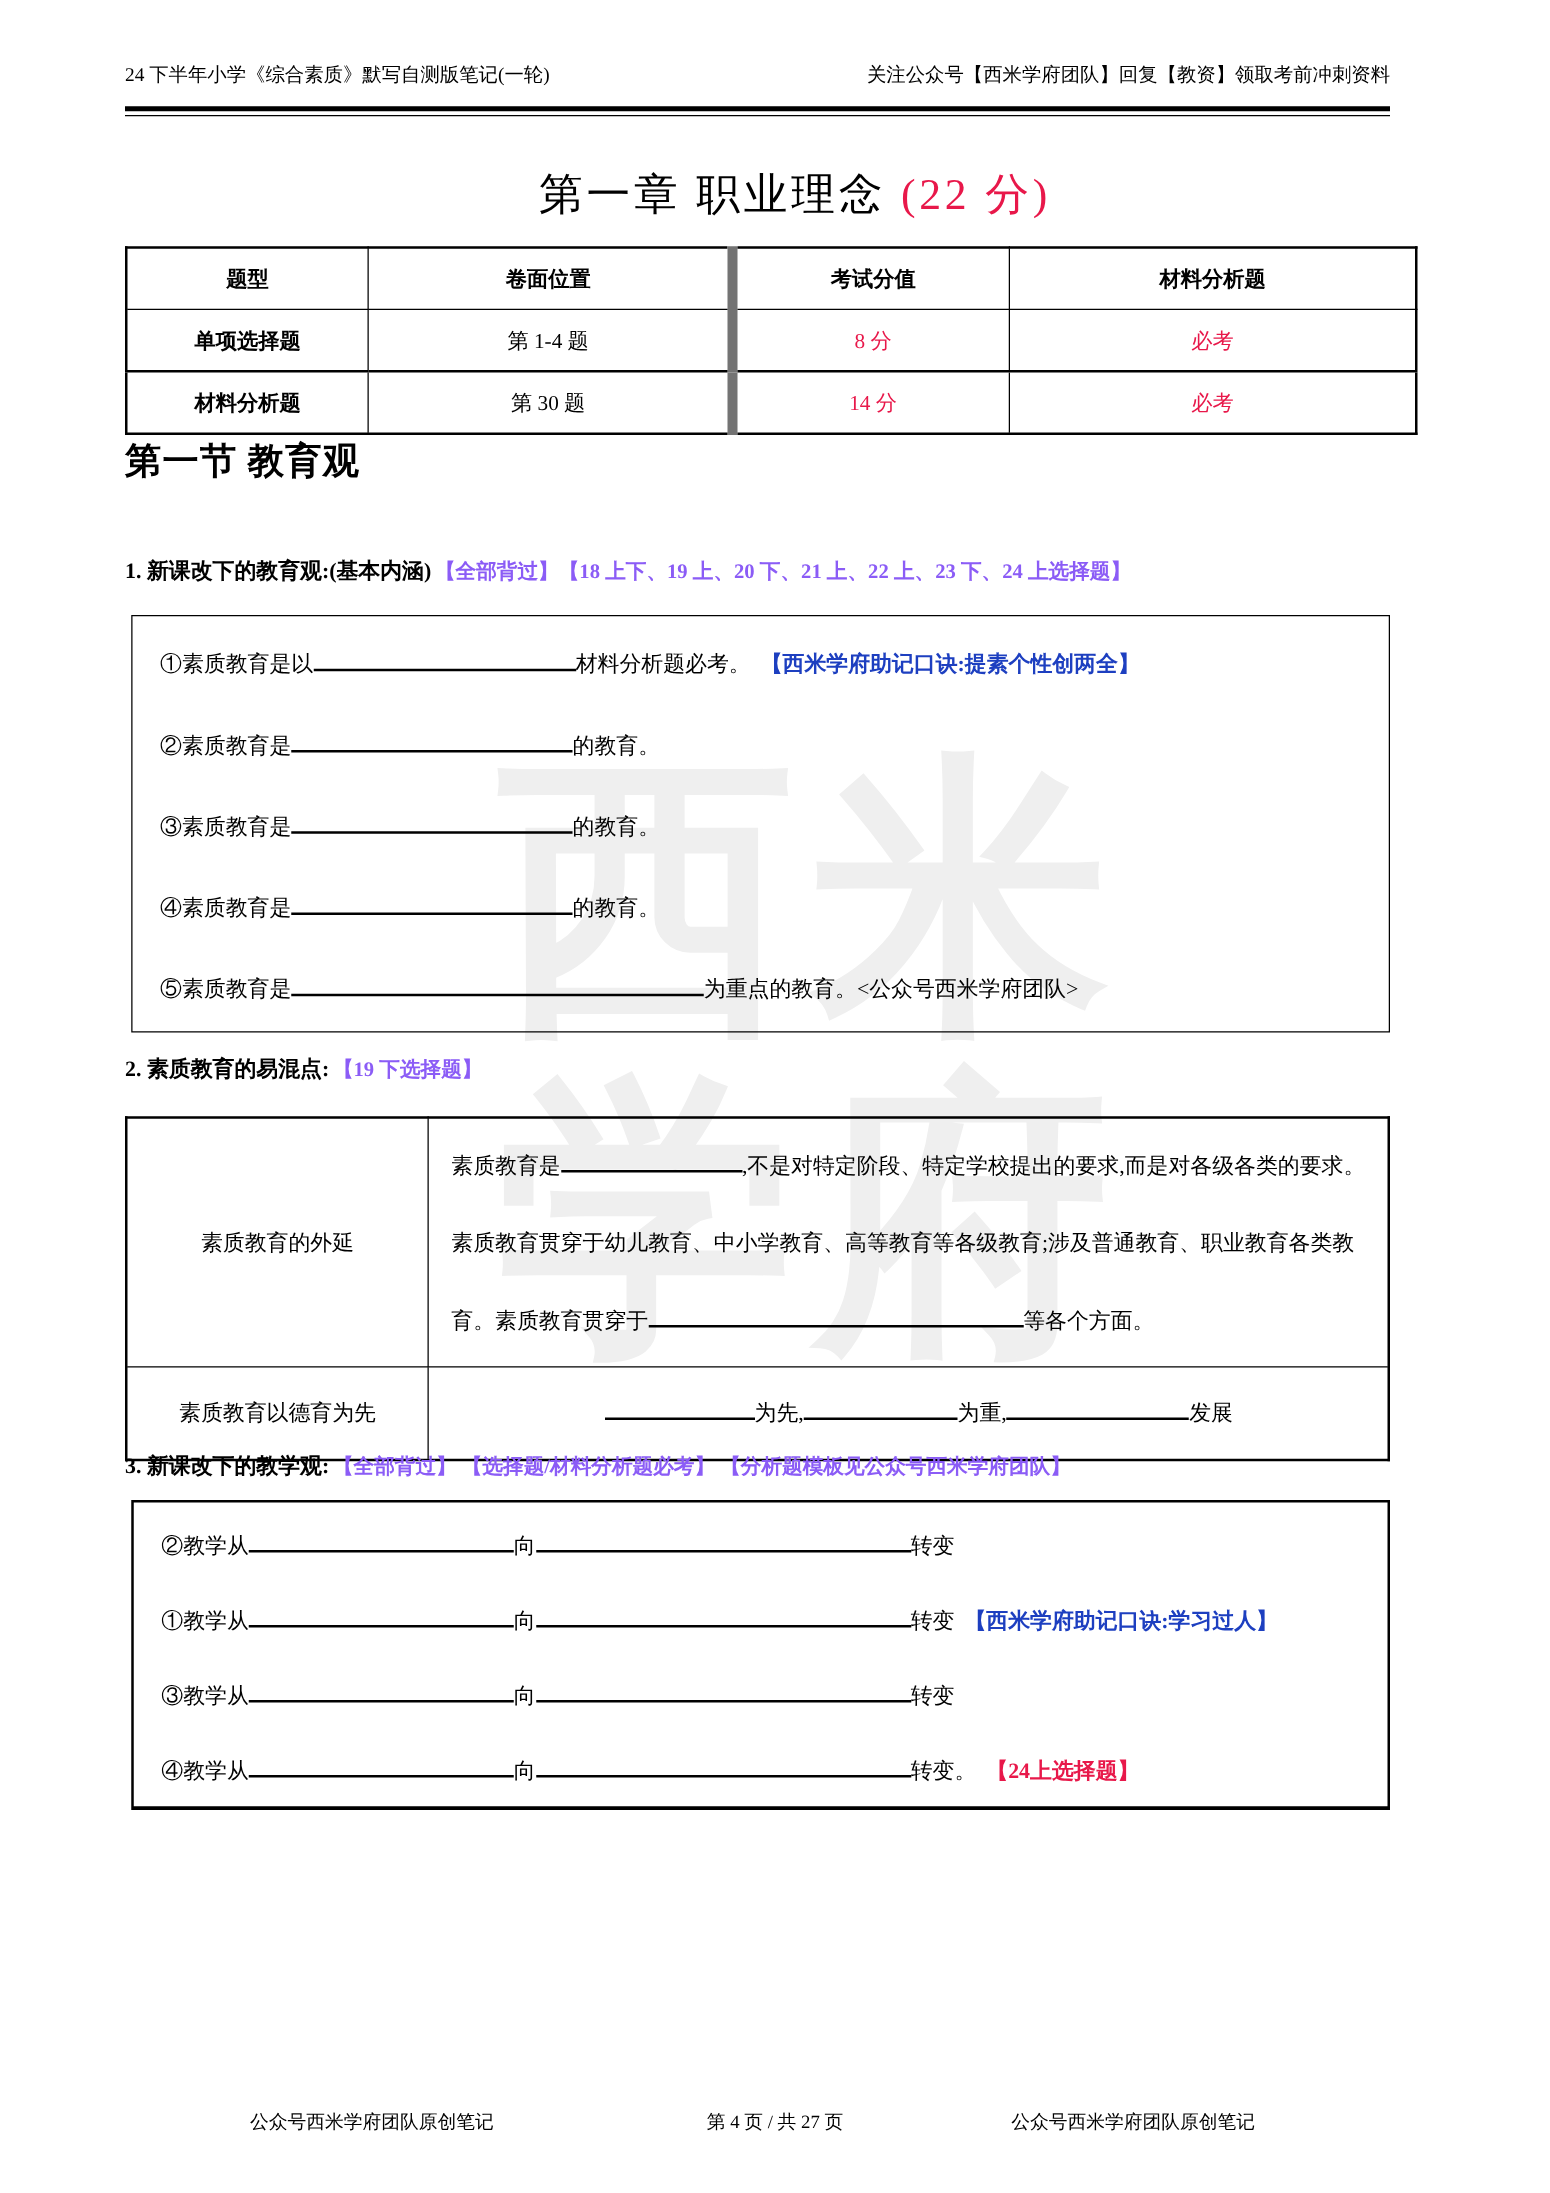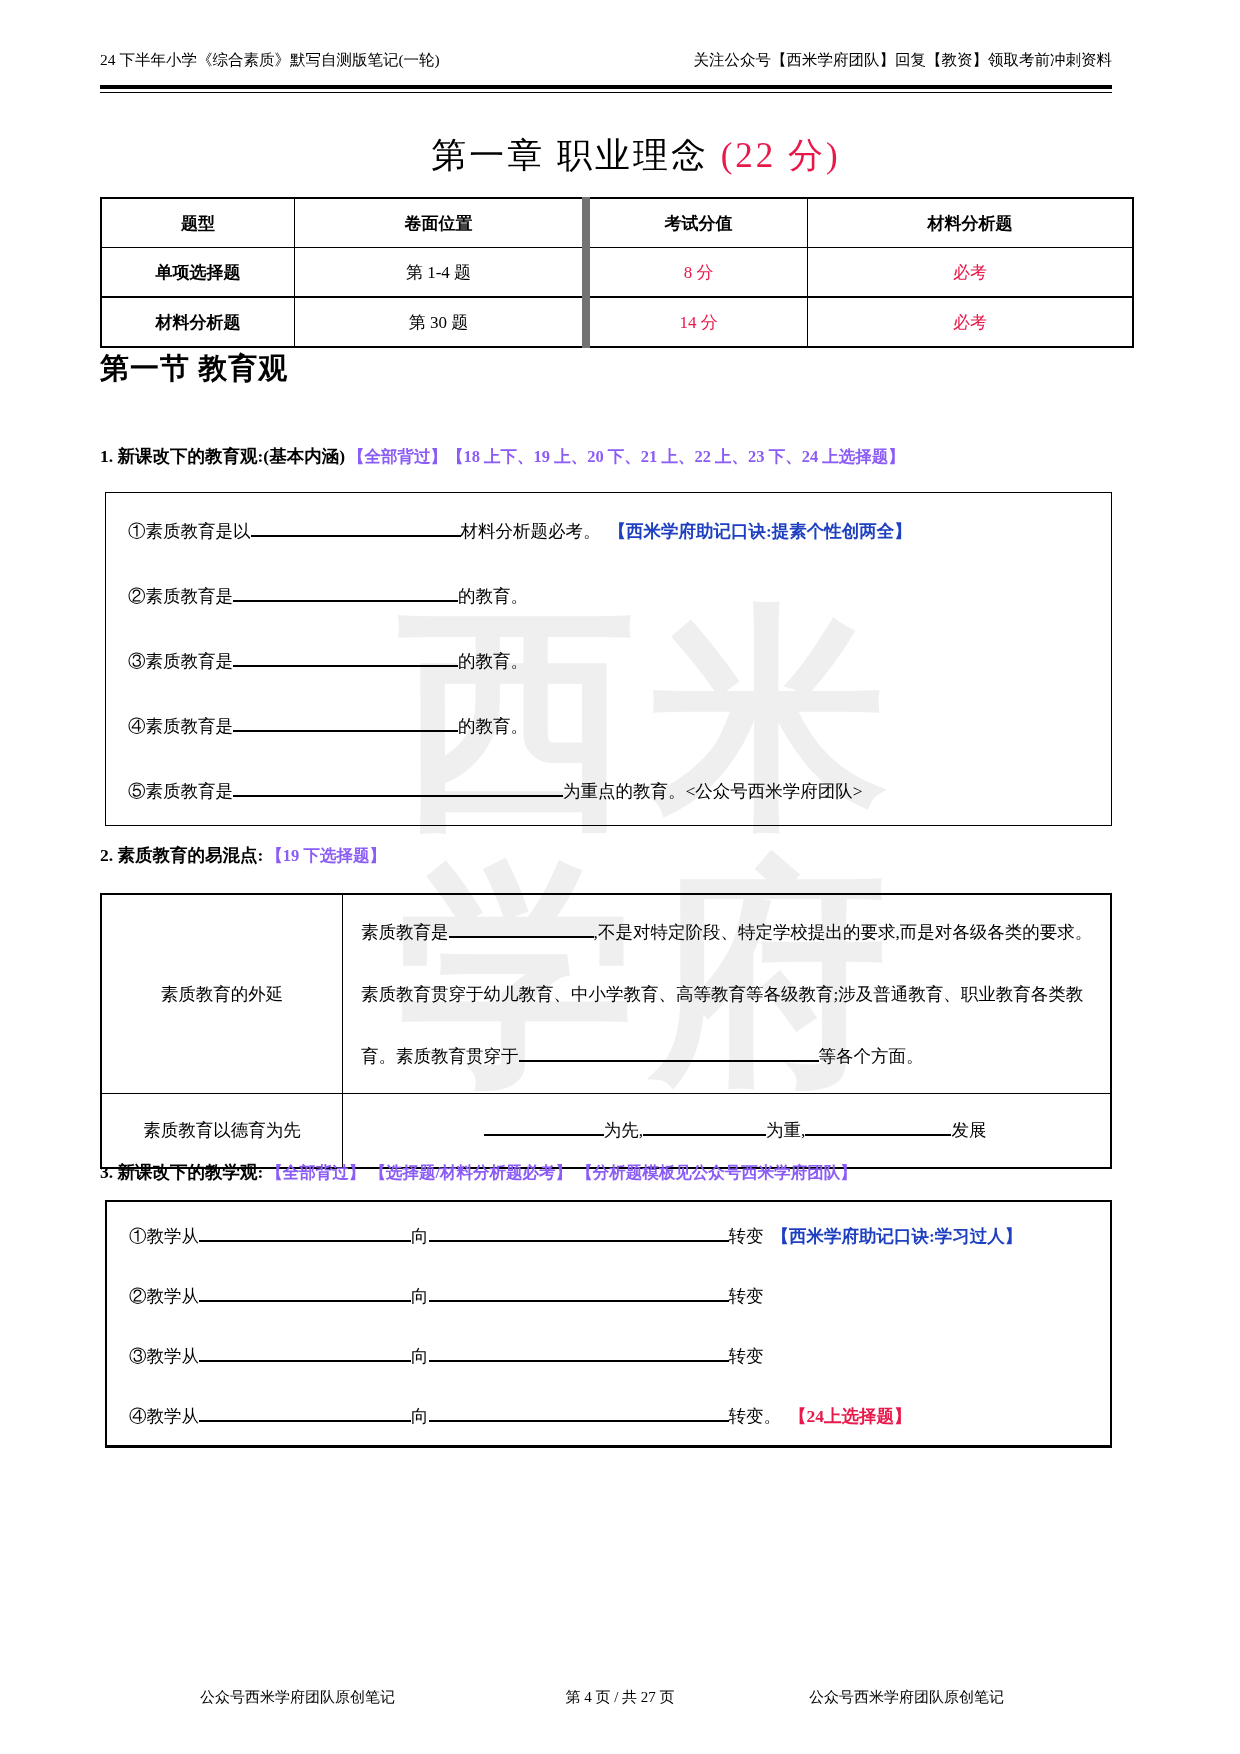--- a/index.html
+++ b/index.html
@@ -177,24 +177,24 @@
     </tr>
   </tbody>
     </table>
 
   <div class="item item-3">
     <span>3. 新课改下的教学观:</span><span class="tag">【全部背过】 【选择题/材料分析题必考】 【分析题模板见公众号西米学府团队】</span>
   </div>
 
   <div class="fillbox box-2">
     <div class="fill-line">
+      <span>②教学从</span><span class="blank w212"></span><span>向</span><span class="blank w300"></span><span>转变</span>
+    </div>
+    <div class="fill-line">
       <span>①教学从</span><span class="blank w212"></span><span>向</span><span class="blank w300"></span><span>转变</span><span class="note-blue">【西米学府助记口诀:学习过人】</span>
-    </div>
-    <div class="fill-line">
-      <span>②教学从</span><span class="blank w212"></span><span>向</span><span class="blank w300"></span><span>转变</span>
     </div>
     <div class="fill-line">
       <span>③教学从</span><span class="blank w212"></span><span>向</span><span class="blank w300"></span><span>转变</span>
     </div>
     <div class="fill-line">
       <span>④教学从</span><span class="blank w212"></span><span>向</span><span class="blank w300"></span><span>转变。</span><span class="note-red">【24上选择题】</span>
     </div>
   </div>
 
   <div class="footer-center">第 4 页 / 共 27 页</div>

